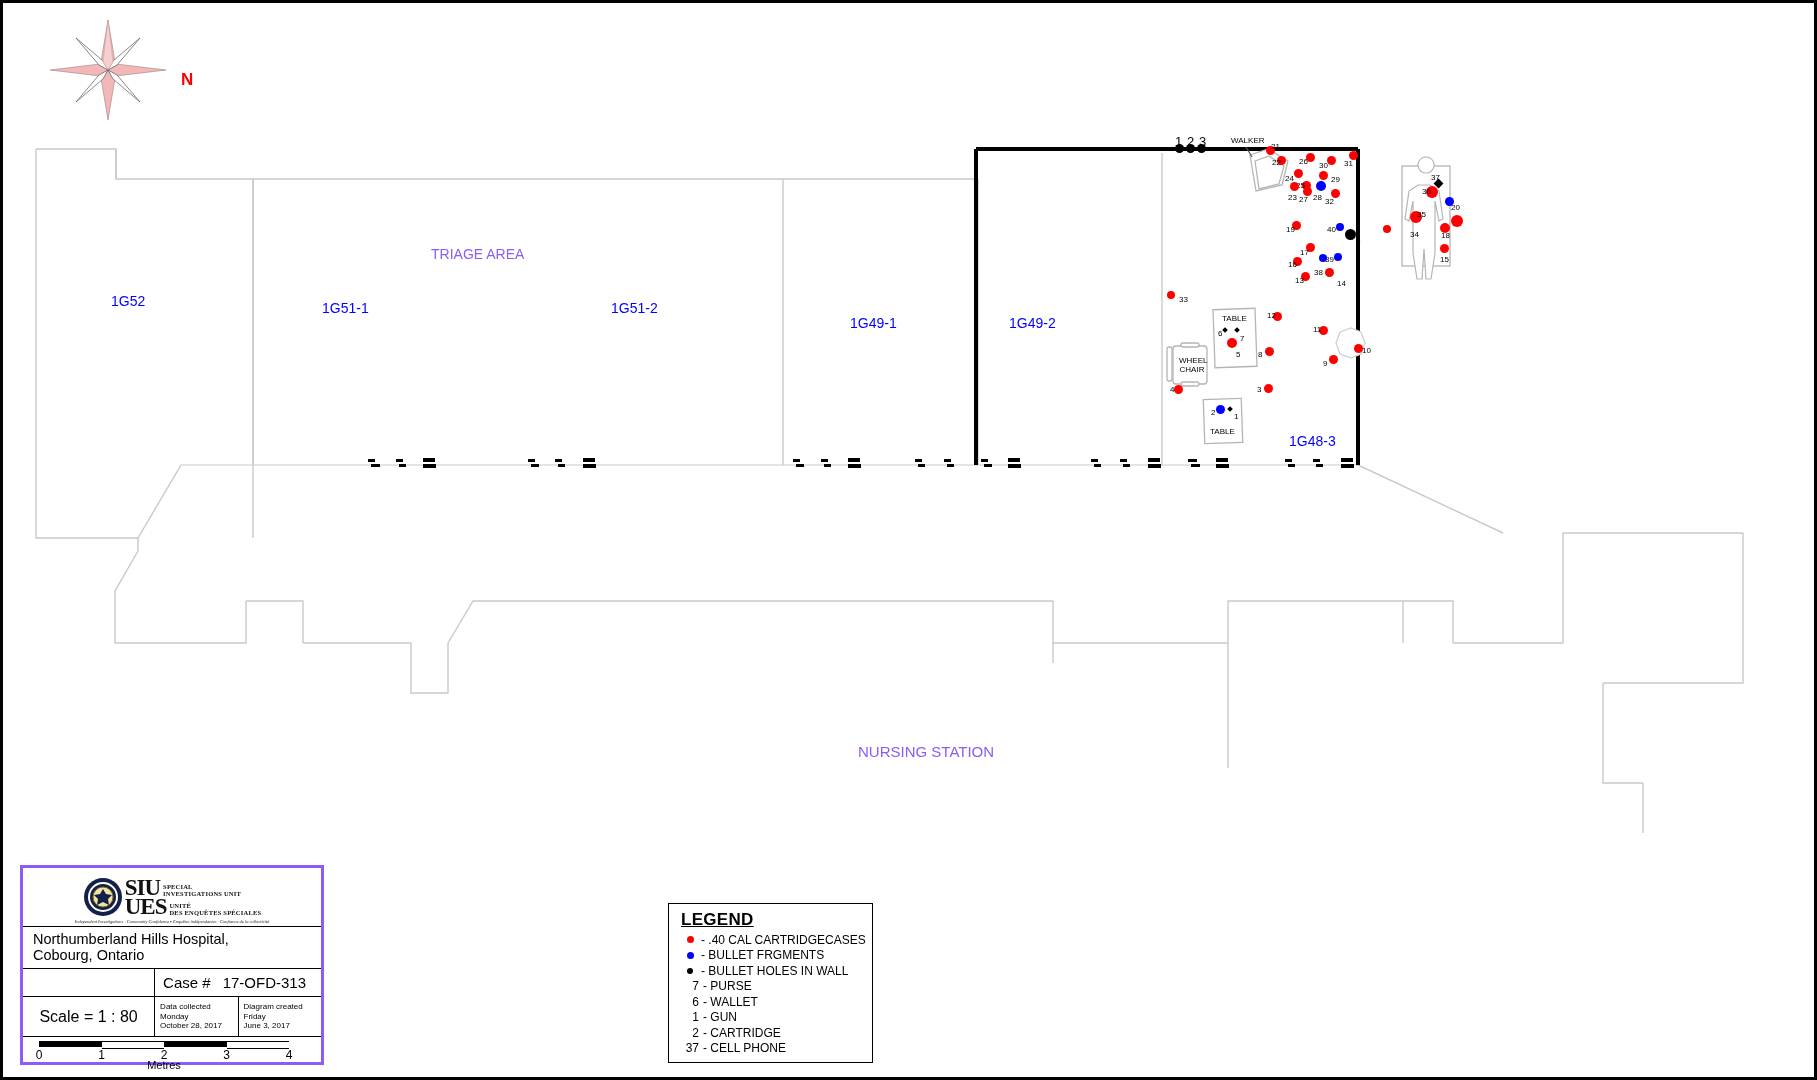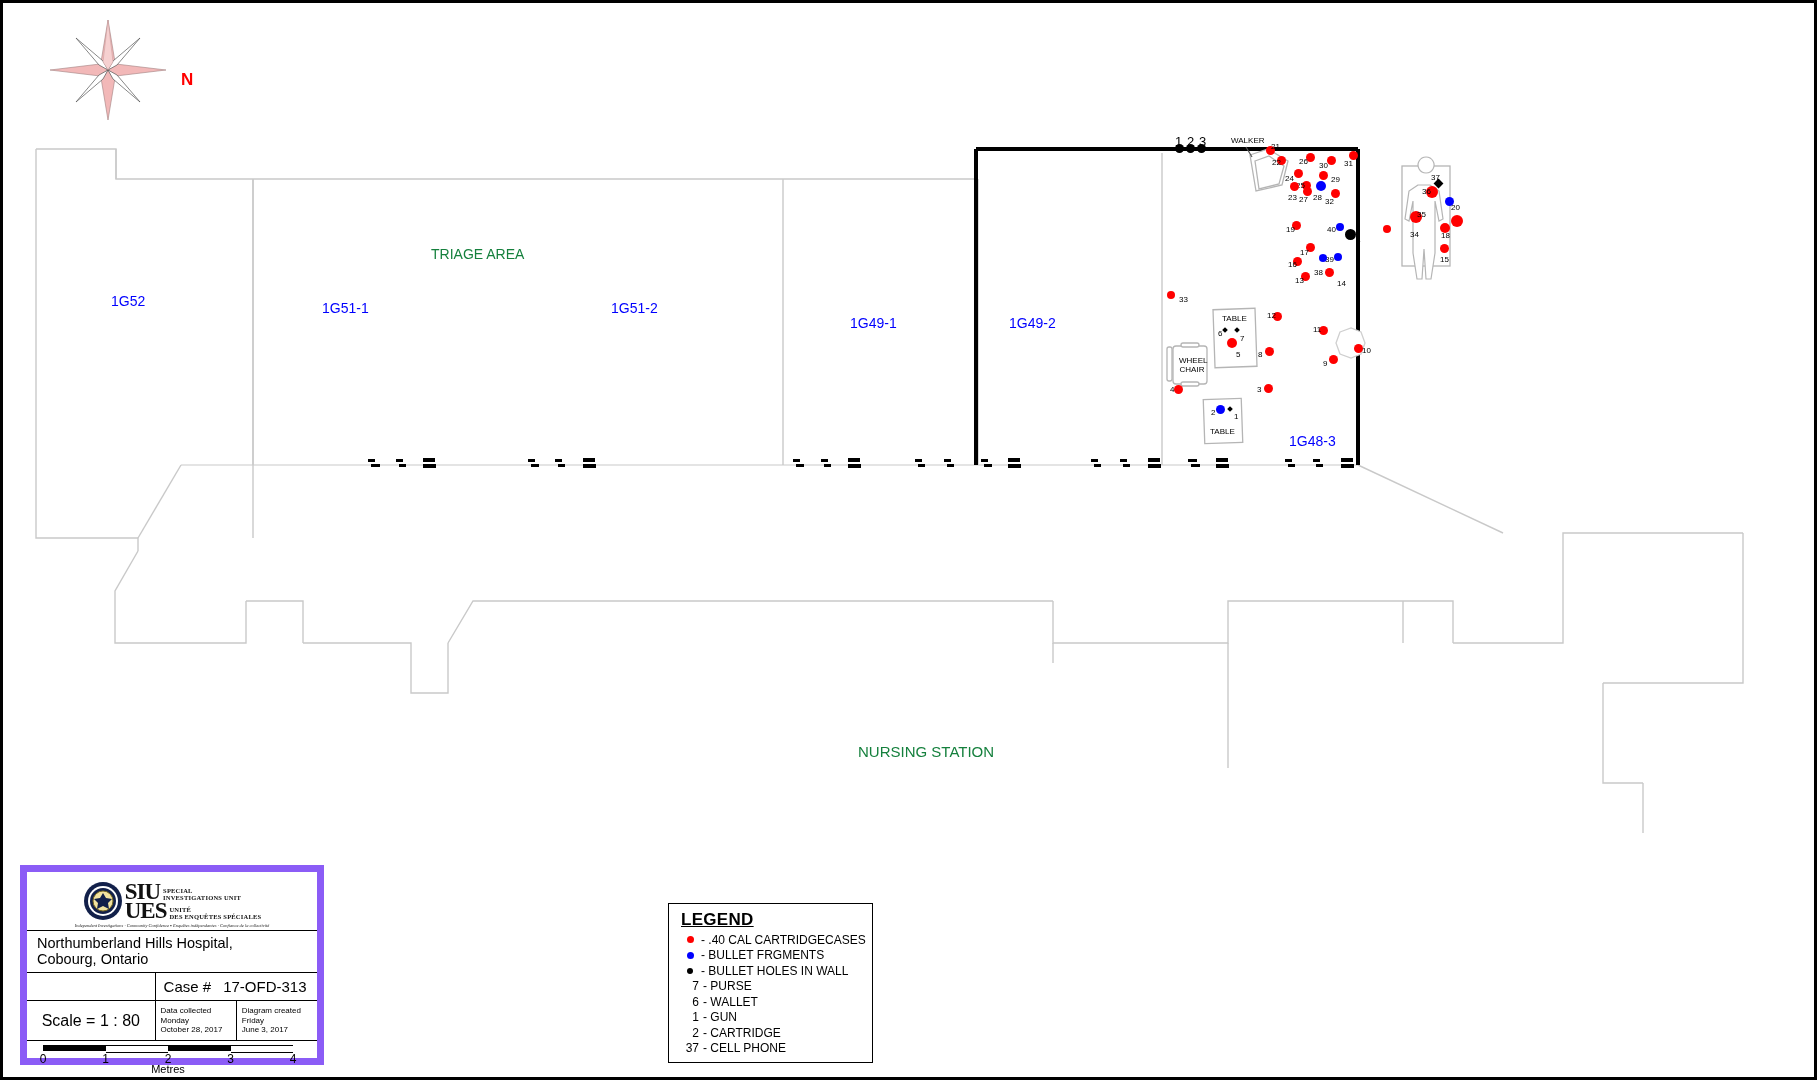--- a/index.html
+++ b/index.html
@@ -19,21 +19,21 @@
 
   
   .compass{position:absolute;left:40px;top:12px;width:130px;height:110px;}
   .compass .n{
     position:absolute;left:138px;top:55px;color:#ff0000;
     font-size:17px;font-weight:bold;font-family:"Liberation Sans",sans-serif;
   }
 
   
   .plan-text{
-    position:absolute;color:#15803d;font-size:13px;
+    position:absolute;color:#8b5cf6;font-size:13px;
     font-family:"Liberation Sans",sans-serif;white-space:nowrap;
   }
   .room-label{
     position:absolute;color:#0000ff;font-size:14px;
     font-family:"Liberation Sans",sans-serif;white-space:nowrap;
   }
   .furn-label{
     position:absolute;color:#000;font-size:8px;
     font-family:"Liberation Sans",sans-serif;white-space:nowrap;
     text-align:center;line-height:9px;
@@ -48,21 +48,21 @@
   .diamond{position:absolute;background:#000;transform:rotate(45deg);}
   .mnum{
     position:absolute;color:#000;font-size:8px;
     font-family:"Liberation Sans",sans-serif;white-space:nowrap;
   }
   .mnum.big{font-size:13px;}
 
   
   .titleblock{
     position:absolute;left:17px;top:862px;width:304px;height:200px;
-    border:7px solid #8b5cf6;background:#fff;box-sizing:border-box;
+    border:3px solid #8b5cf6;background:#fff;box-sizing:border-box;
   }
   .tb-logo{
     height:58px;border-bottom:1px solid #000;position:relative;
     display:flex;align-items:center;justify-content:center;
   }
   .logo-wrap{display:flex;align-items:center;gap:2px;}
   .logo-seal{width:40px;height:40px;flex:0 0 auto;}
   .logo-letters{
     font-family:"Liberation Serif",serif;font-weight:bold;
     font-size:23px;line-height:19px;color:#111;letter-spacing:-1px;

